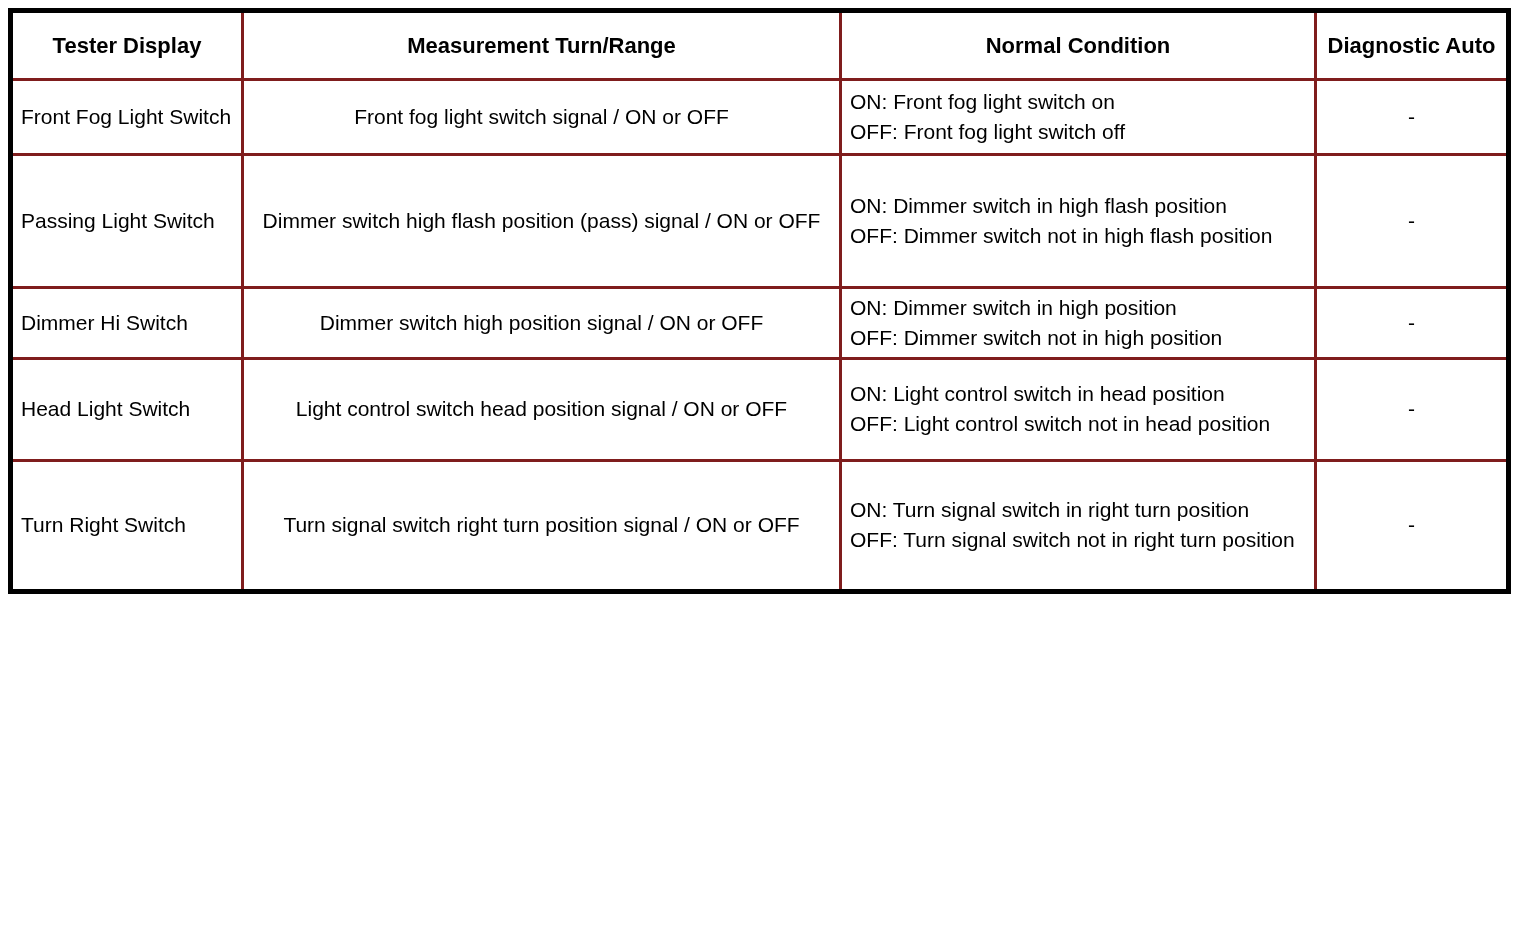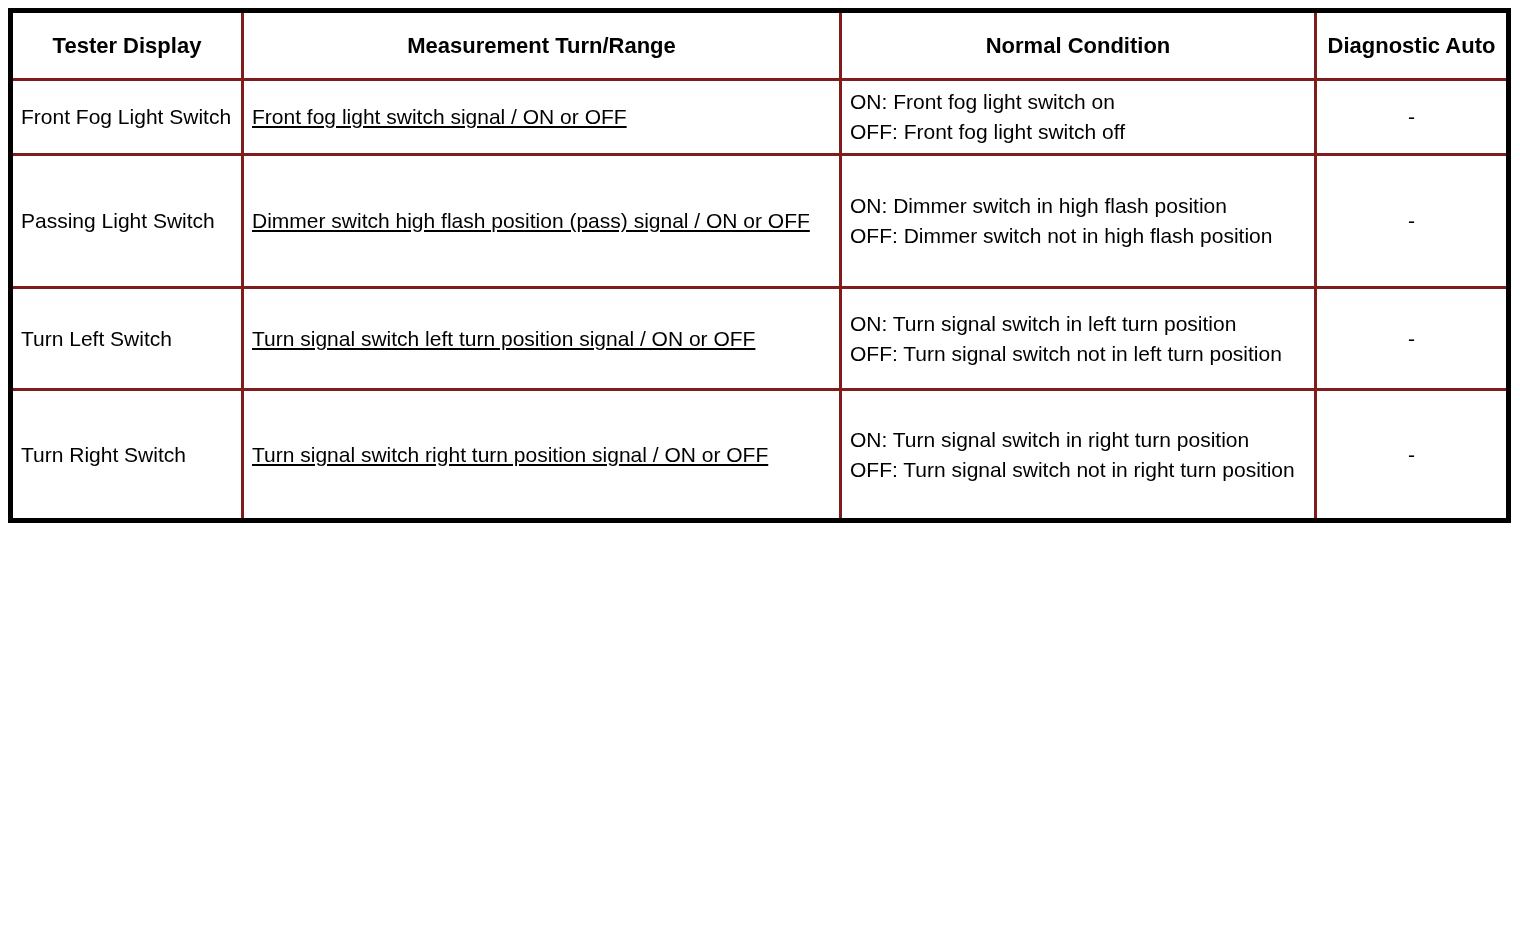--- a/index.html
+++ b/index.html
@@ -43,21 +43,21 @@
   table.diag td {
     font-size: 21px;
     line-height: 1.42;
     vertical-align: middle;
     padding: 4px 8px;
   }
   td.cell-tester {
     text-align: left;
   }
   td.cell-measurement {
-    text-decoration: underline;
+    text-align: center;
   }
   td.cell-condition {
     text-align: left;
     white-space: pre-line;
     padding: 4px 6px 4px 6px;
   }
   td.cell-note {
     text-align: center;
   }
   tr.hrow   { height: 69px; }
@@ -98,25 +98,32 @@
 OFF: Front fog light switch off</td>
         <td class="cell-note">-</td>
       </tr>
       <tr class="r1">
         <td class="cell-tester">Passing Light Switch</td>
         <td class="cell-measurement">Dimmer switch high flash position (pass) signal / ON or OFF</td>
         <td class="cell-condition">ON: Dimmer switch in high flash position
 OFF: Dimmer switch not in high flash position</td>
         <td class="cell-note">-</td>
       </tr>
-      <tr class="r6">
-        <td class="cell-tester">Turn Left Switch</td>
-        <td class="cell-measurement">Turn signal switch left turn position signal / ON or OFF</td>
-        <td class="cell-condition">ON: Turn signal switch in left turn position
-OFF: Turn signal switch not in left turn position</td>
+      <tr class="r2">
+        <td class="cell-tester">Dimmer Hi Switch</td>
+        <td class="cell-measurement">Dimmer switch high position signal / ON or OFF</td>
+        <td class="cell-condition">ON: Dimmer switch in high position
+OFF: Dimmer switch not in high position</td>
+        <td class="cell-note">-</td>
+      </tr>
+      <tr class="r4">
+        <td class="cell-tester">Head Light Switch</td>
+        <td class="cell-measurement">Light control switch head position signal / ON or OFF</td>
+        <td class="cell-condition">ON: Light control switch in head position
+OFF: Light control switch not in head position</td>
         <td class="cell-note">-</td>
       </tr>
       <tr class="r7">
         <td class="cell-tester">Turn Right Switch</td>
         <td class="cell-measurement">Turn signal switch right turn position signal / ON or OFF</td>
         <td class="cell-condition">ON: Turn signal switch in right turn position
 OFF: Turn signal switch not in right turn position</td>
         <td class="cell-note">-</td>
       </tr>
     </tbody>

